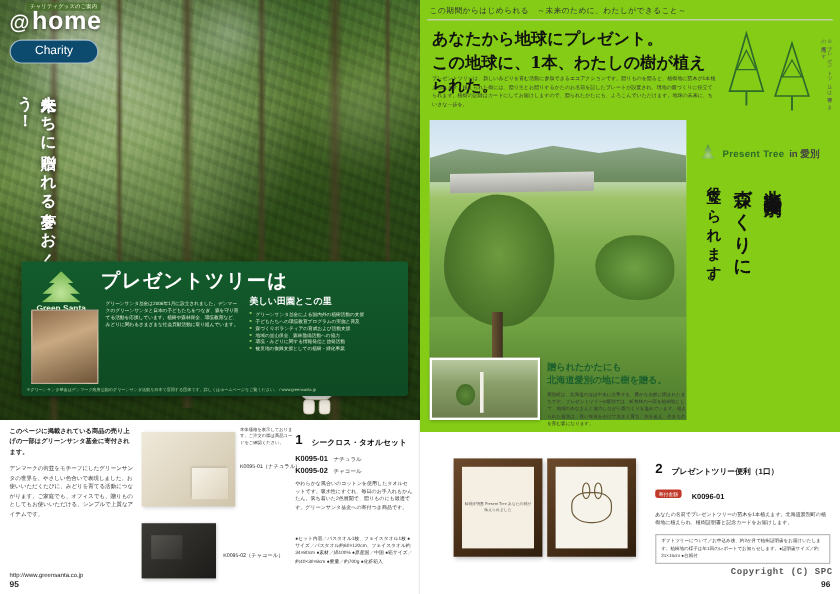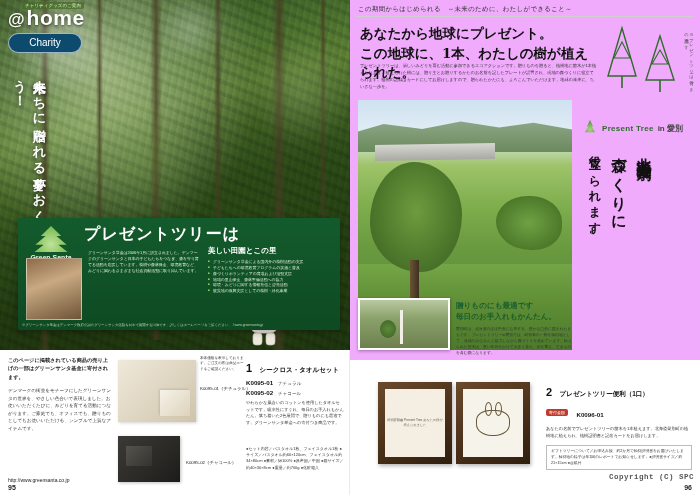--- a/index.html
+++ b/index.html
@@ -246,21 +246,21 @@
   .lp-price-note {
     position: absolute; left: 200px; top: 6px; width: 44px;
     font-size: 3.6px; color: #333; line-height: 1.5;
   }
 
   
   .right-page {
     position: absolute;
     left: 350px; top: 0;
     width: 350px; height: 495px;
-    background: #f0abfc;
+    background: #84cc16;
     overflow: hidden;
   }
   .rp-topline {
     position: absolute; left: 8px; top: 5px;
     font-size: 6.4px; color: #333; letter-spacing: 0.4px;
   }
   .rp-rule {
     position: absolute; left: 6px; top: 16px; width: 338px; height: 1px;
     background: #cfcfcf;
   }
@@ -578,22 +578,22 @@
       <div class="tree-big-trunk"></div>
       <div class="shrub"></div>
     </div>
 
     <div class="rp-inset">
       <div class="post"></div>
       <div class="sapling"></div>
     </div>
 
     <div class="rp-caption">
-      <div class="c1">贈りものにも最適です</div>
-      <div class="c1">毎日のお手入れもかんたん。</div>
+      <div class="c1">贈られたかたにも</div>
+      <div class="c1">北海道愛別の地に樹を贈る。</div>
       <div class="c2">愛別町は、北海道のほぼ中央に位置する、豊かな自然に囲まれたまちです。プレゼントツリーin愛別では、町有林の一部を植樹地として、地域のみなさんと協力しながら森づくりを進めています。植えられた苗木は、長い年月をかけて大きく育ち、水を蓄え、生きものを育む森になります。</div>
     </div>
 
     <div class="present-tree-logo">
       <div class="ptl-mark"></div>
       <div class="ptl-text">Present Tree</div>
       <div class="ptl-in" style="margin-left:4px;">in 愛別</div>
     </div>
 
     <div class="rp-vert-block">

